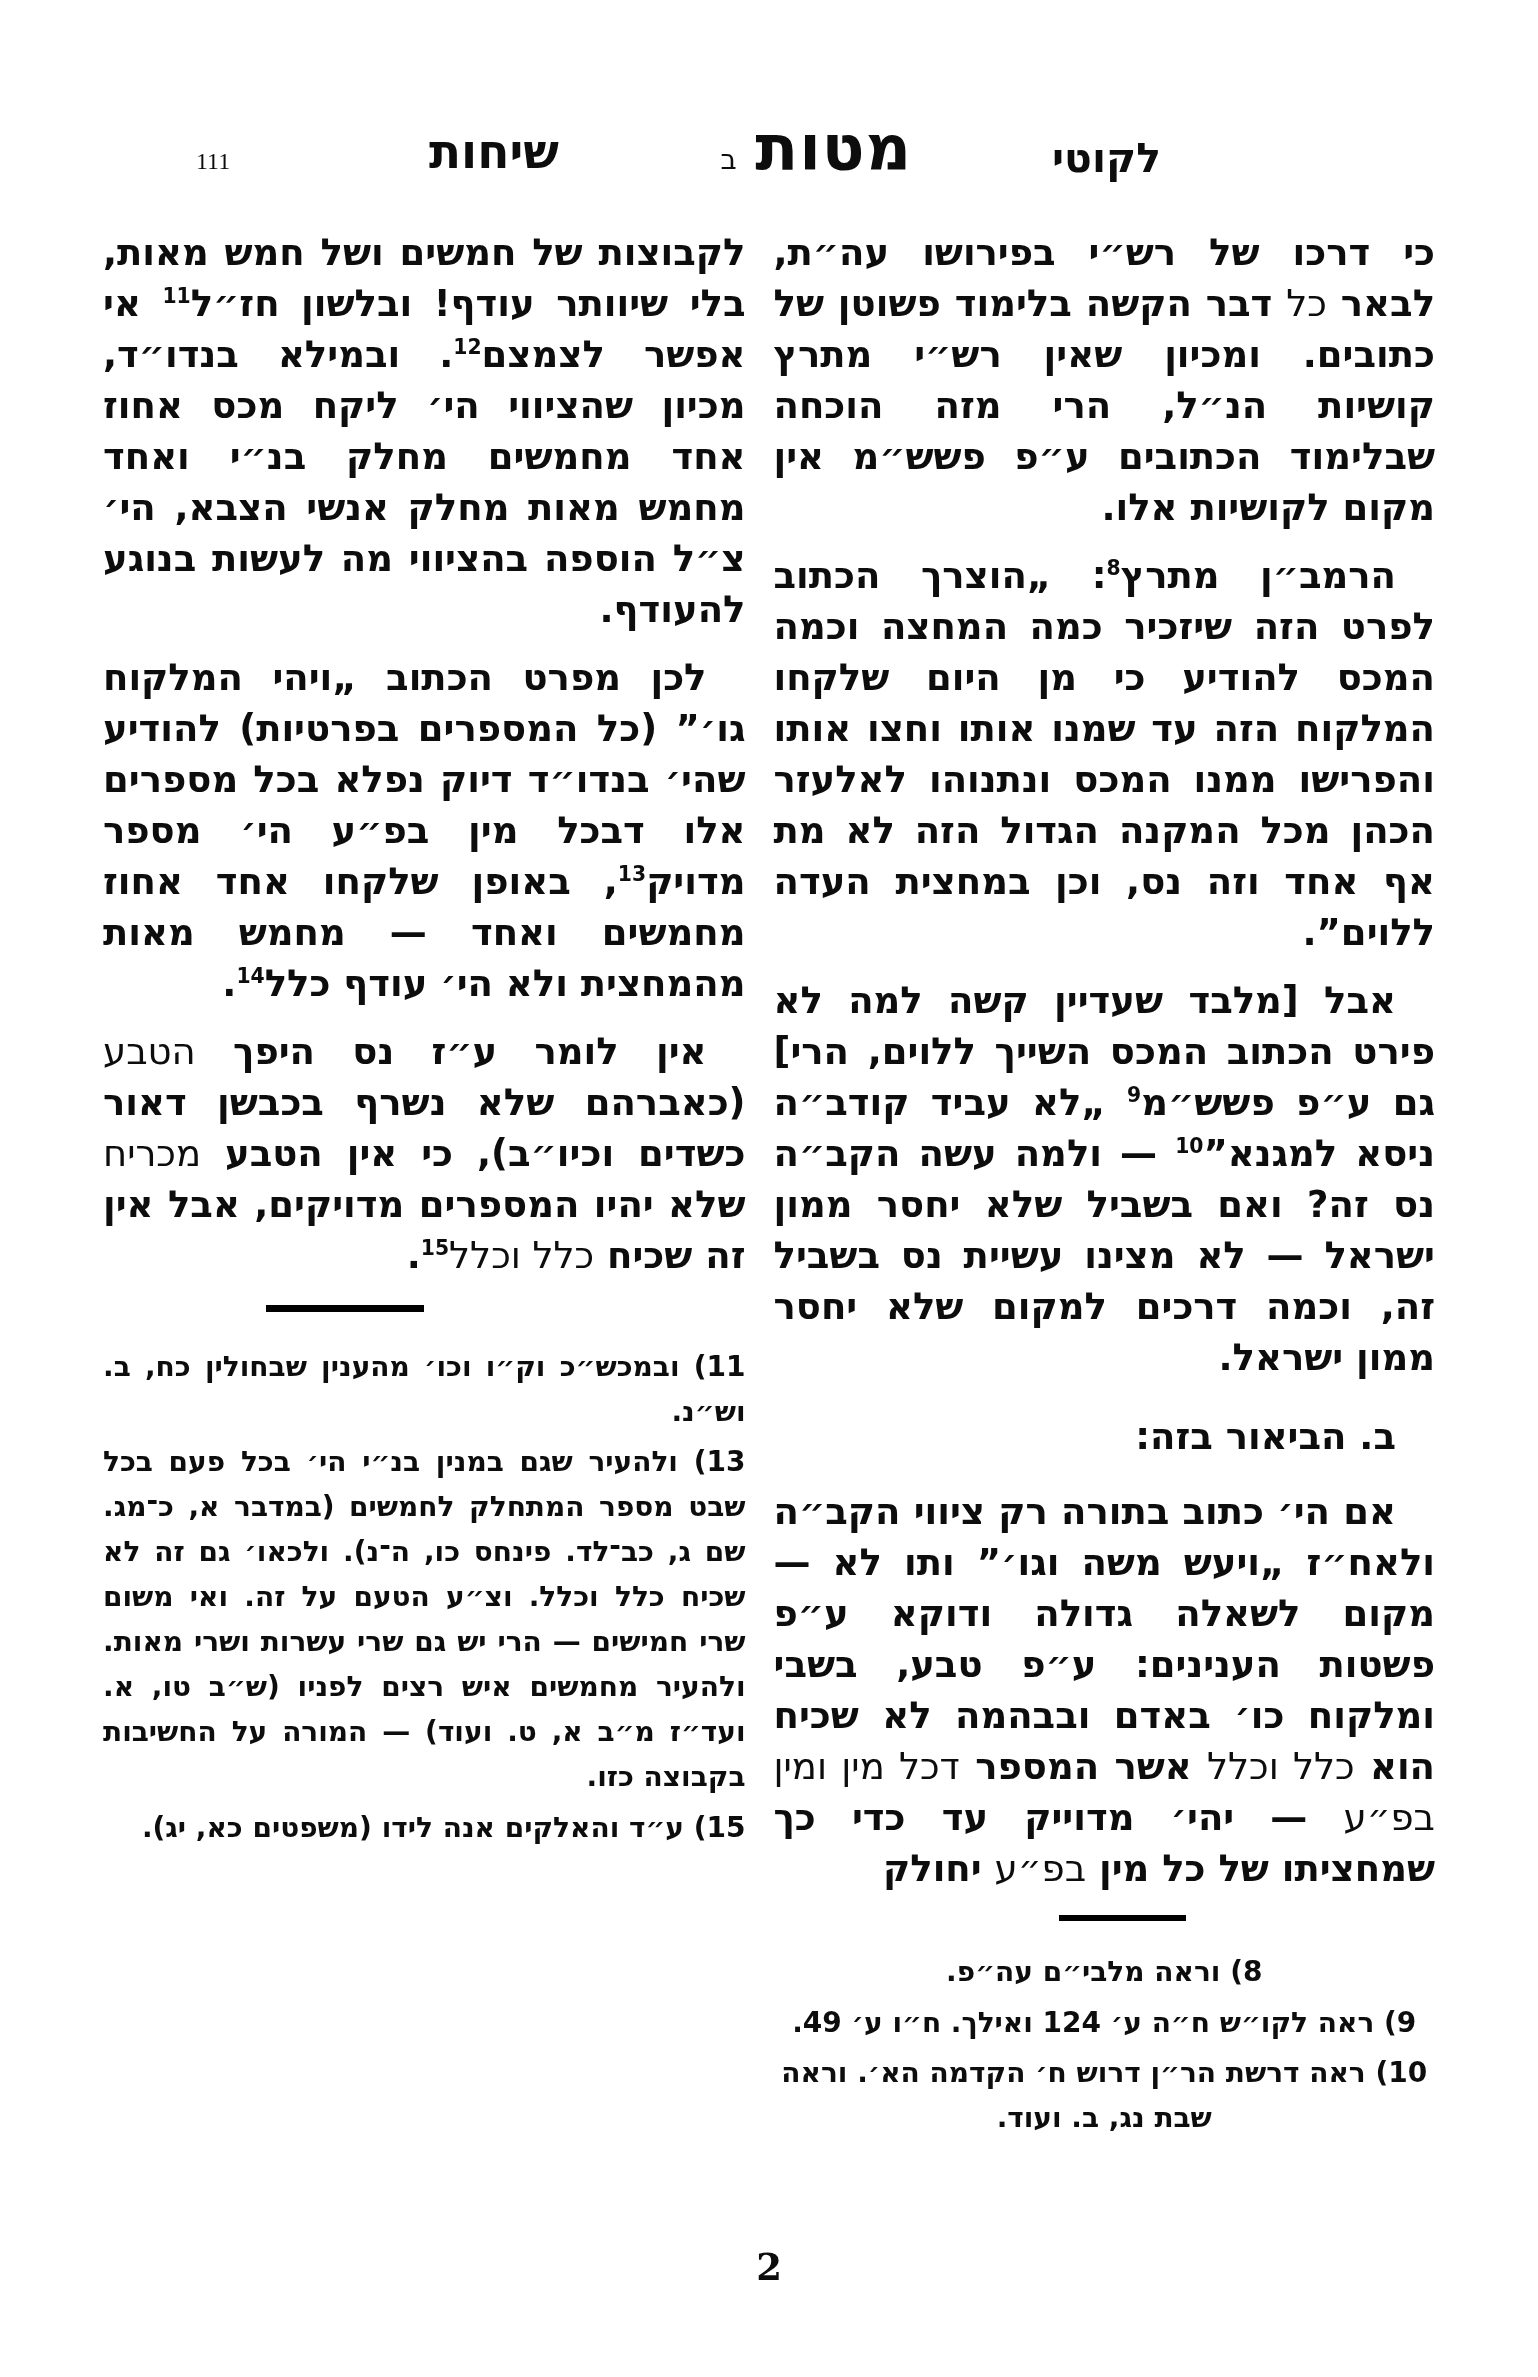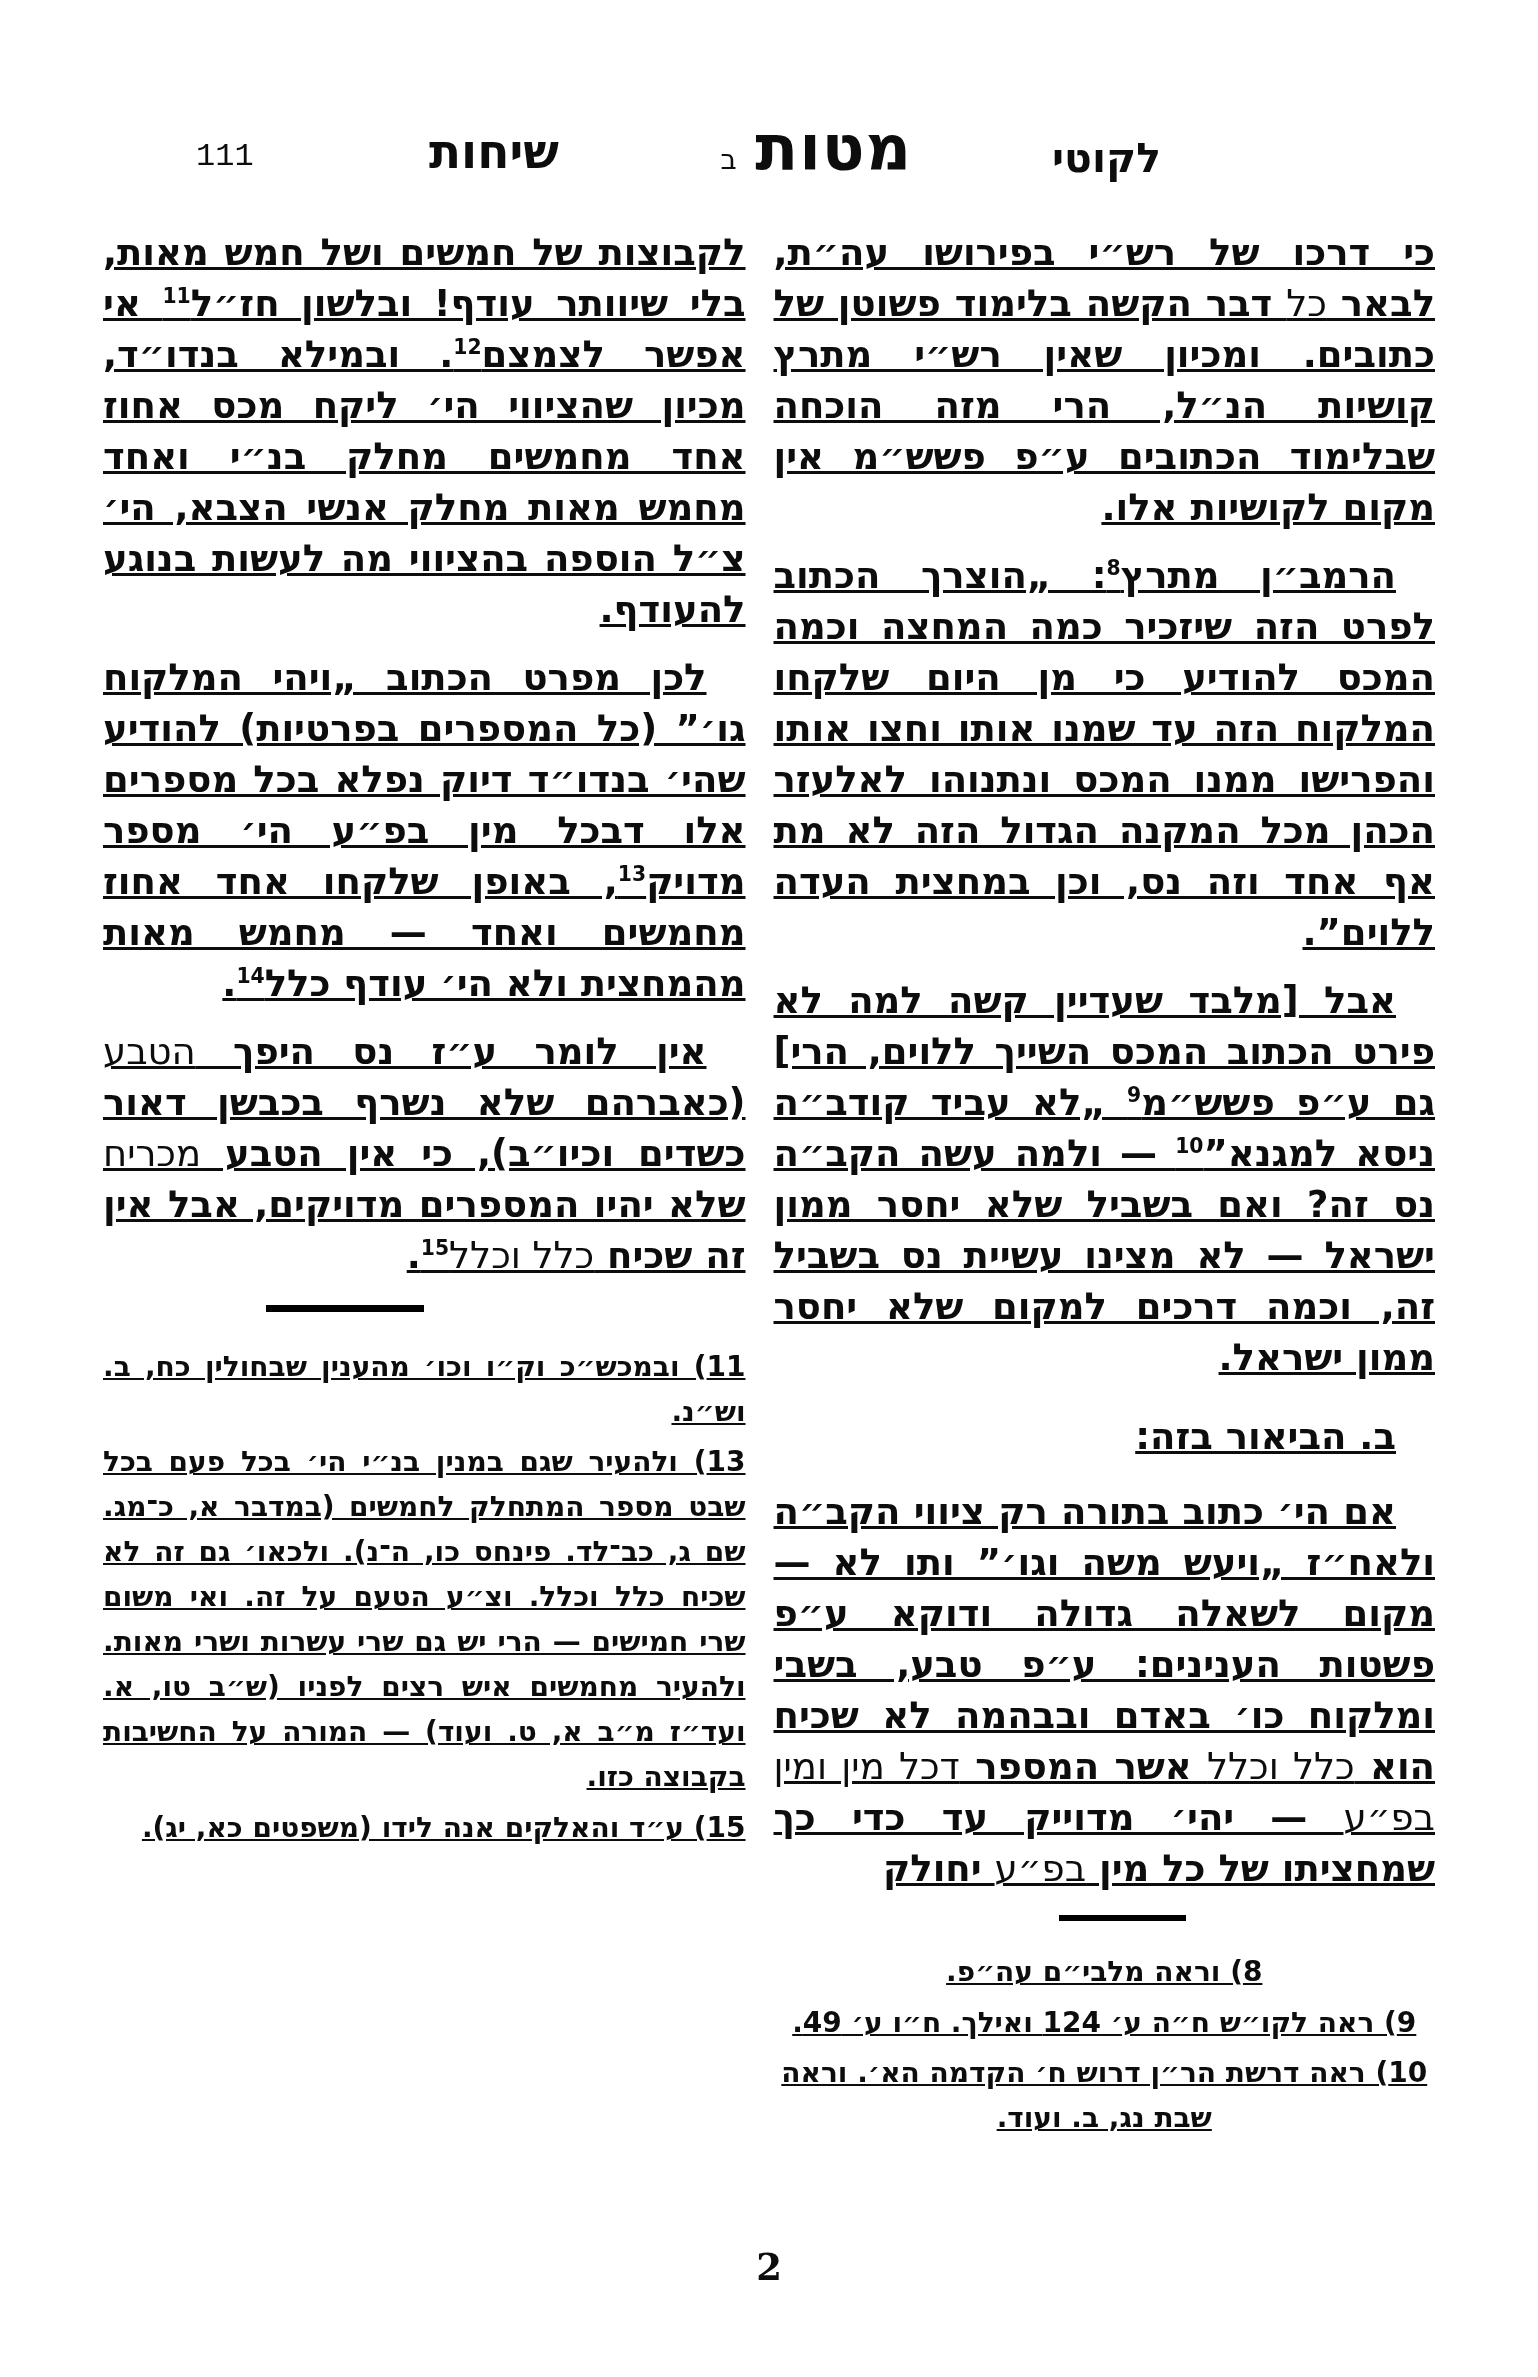--- a/index.html
+++ b/index.html
@@ -13,27 +13,27 @@
     overflow:hidden;
   }
   
   .hdr{position:absolute;top:104px;left:0;right:0;height:75px;}
   .hdr span{line-height:1;}
   .hdr-right{position:absolute;bottom:0;left:1052px;font-size:41px;font-weight:bold;}
   .hdr-center{position:absolute;bottom:0;left:716px;width:196px;display:flex;direction:rtl;align-items:baseline;gap:18.6px;}
   .hdr-center .big{font-size:63px;font-weight:bold;letter-spacing:0.9px;}
   .hdr-center .small{font-size:28px;font-weight:normal;}
   .hdr-left{position:absolute;bottom:3.7px;left:429px;font-size:47px;font-weight:bold;}
-  .hdr-num{position:absolute;bottom:5.6px;left:196px;font-size:32px;font-family:Liberation Mono, monospace;text-align:right;}
+  .hdr-num{position:absolute;bottom:5.6px;left:196px;font-size:24px;font-family:Liberation Serif, serif;text-align:right;}
   
   .columns{
     position:absolute;top:227px;left:103px;right:103px;
     display:flex;direction:rtl;gap:28px;
   }
-  .col{display:block;text-decoration:underline;}
+  .col{display:block;}
   .col-first{width:662px;}
   .col-second{width:643px;}
   .col-text p{
     margin:0 0 17px;
     font-size:37px;line-height:51px;
     font-weight:bold;
     text-align:justify;
     direction:rtl;
   }
   .col-text p.indent{text-indent:39px;}

